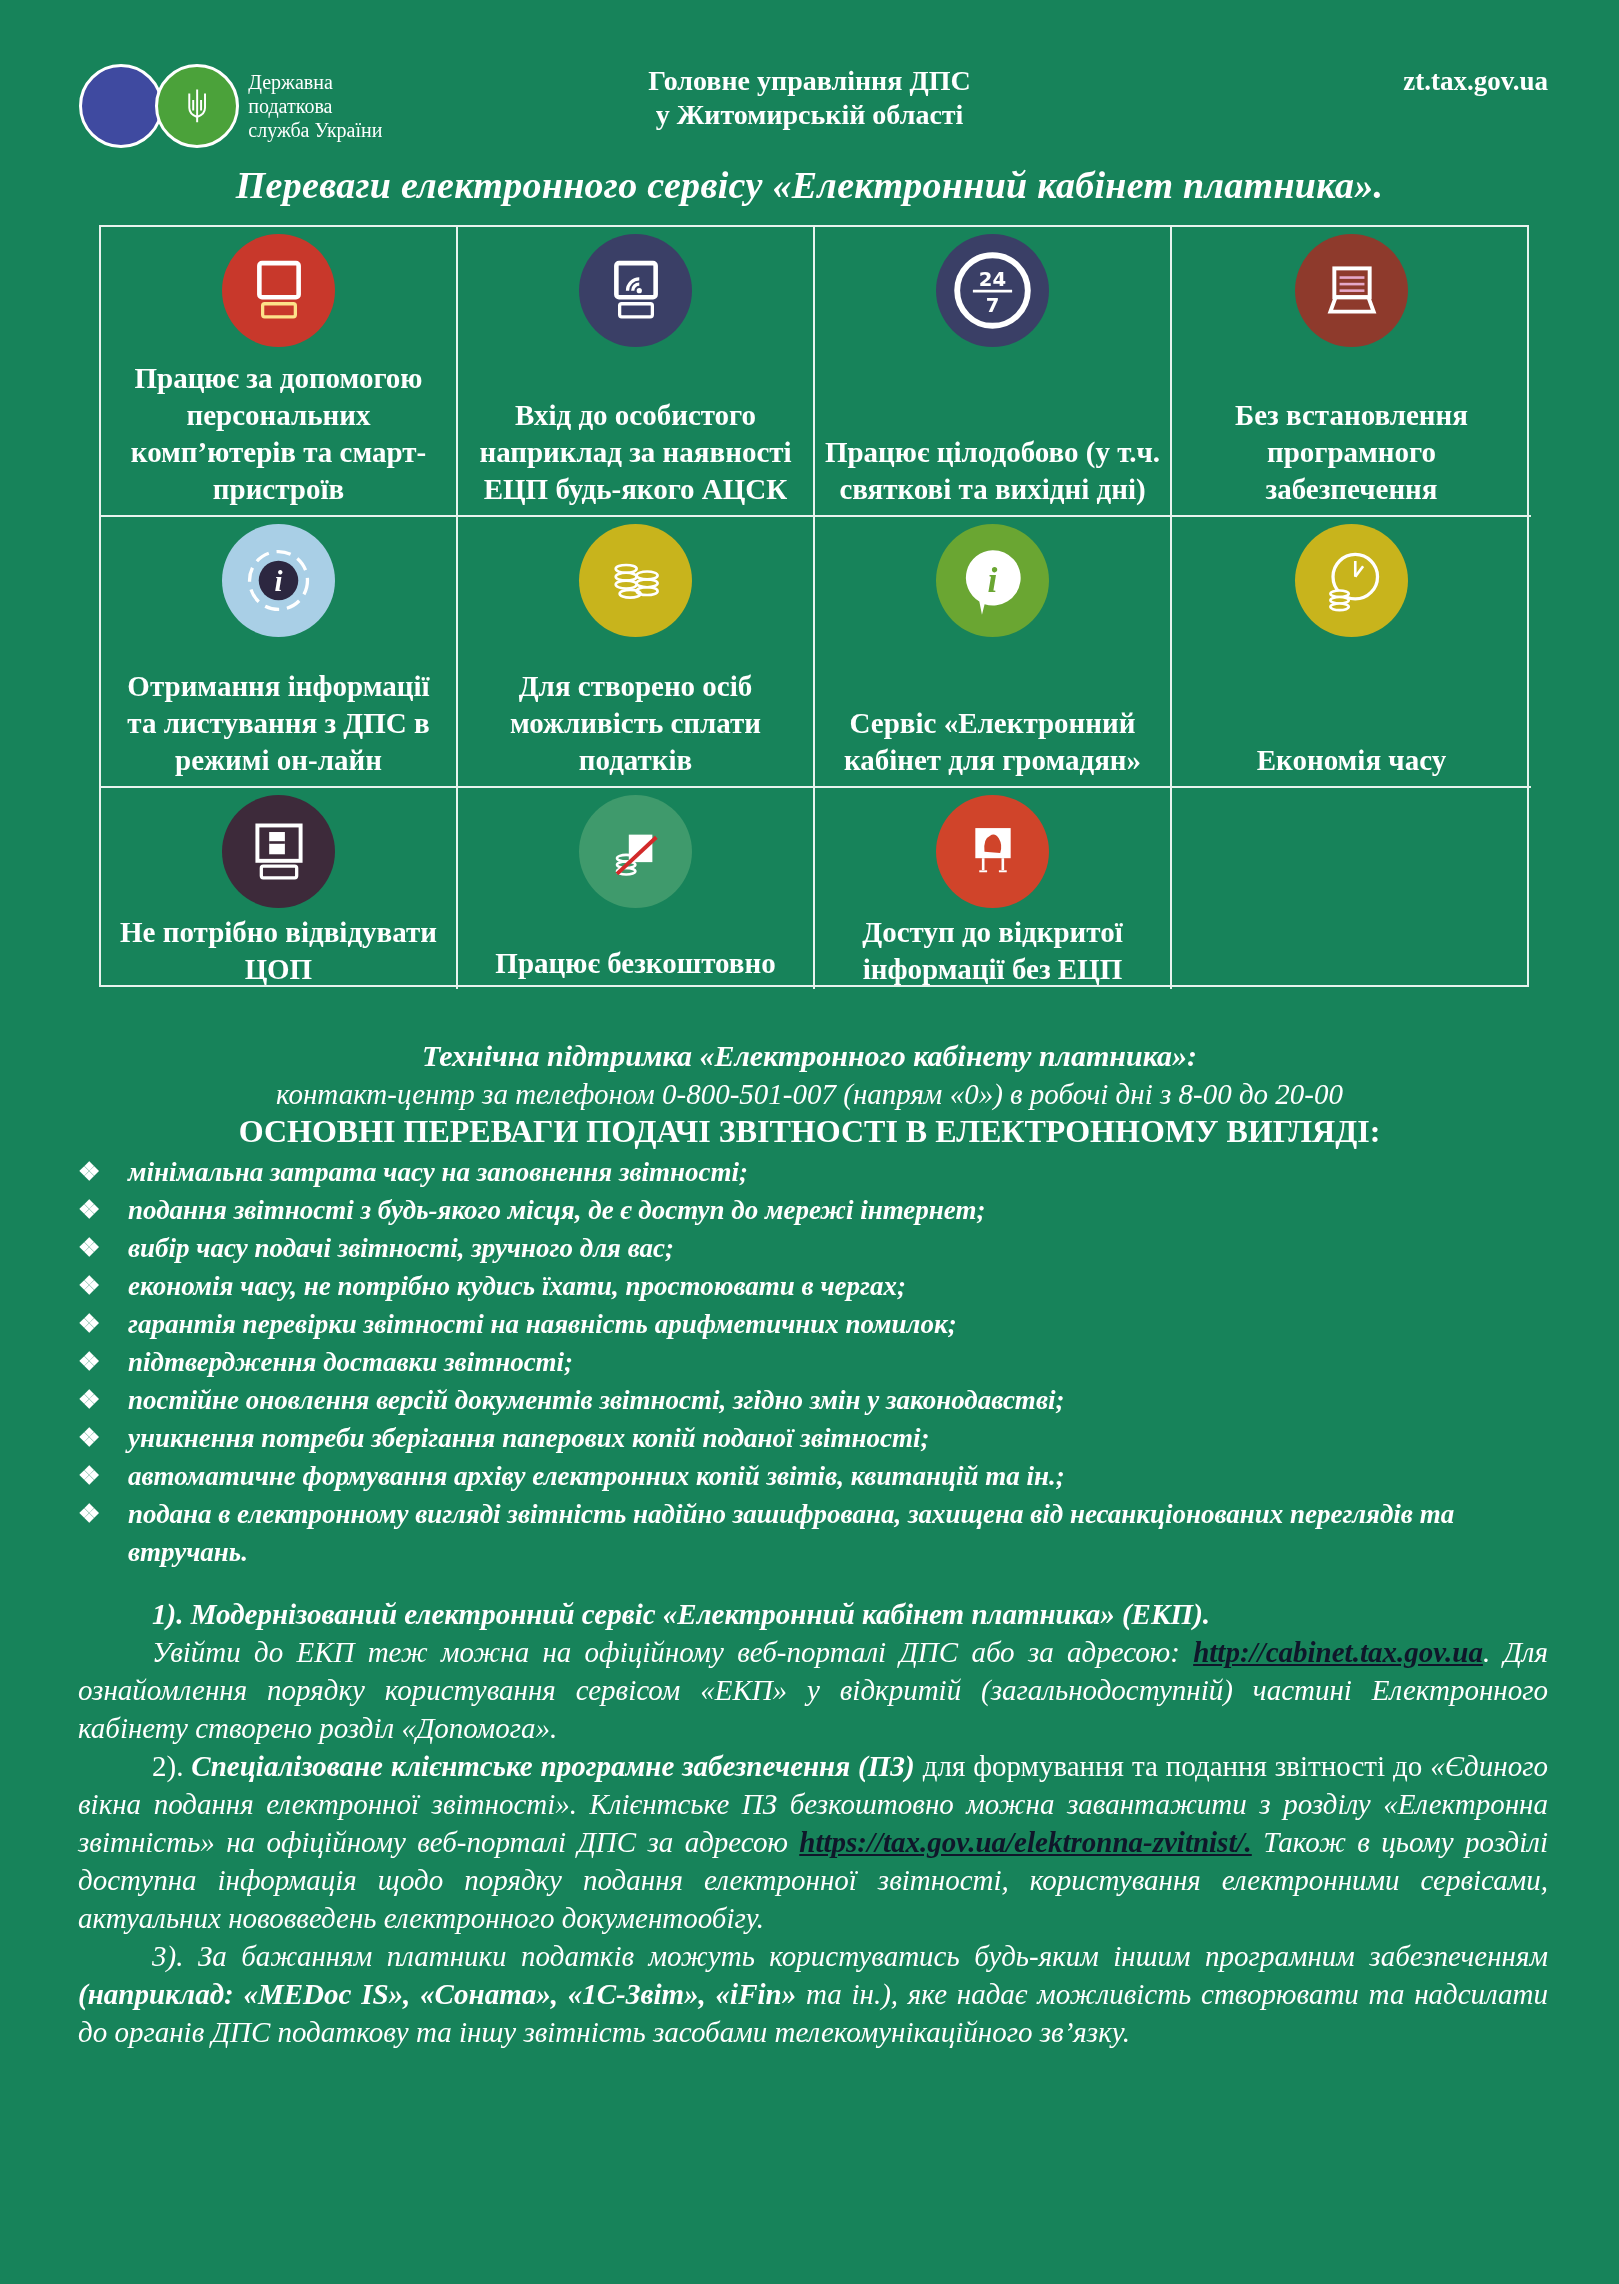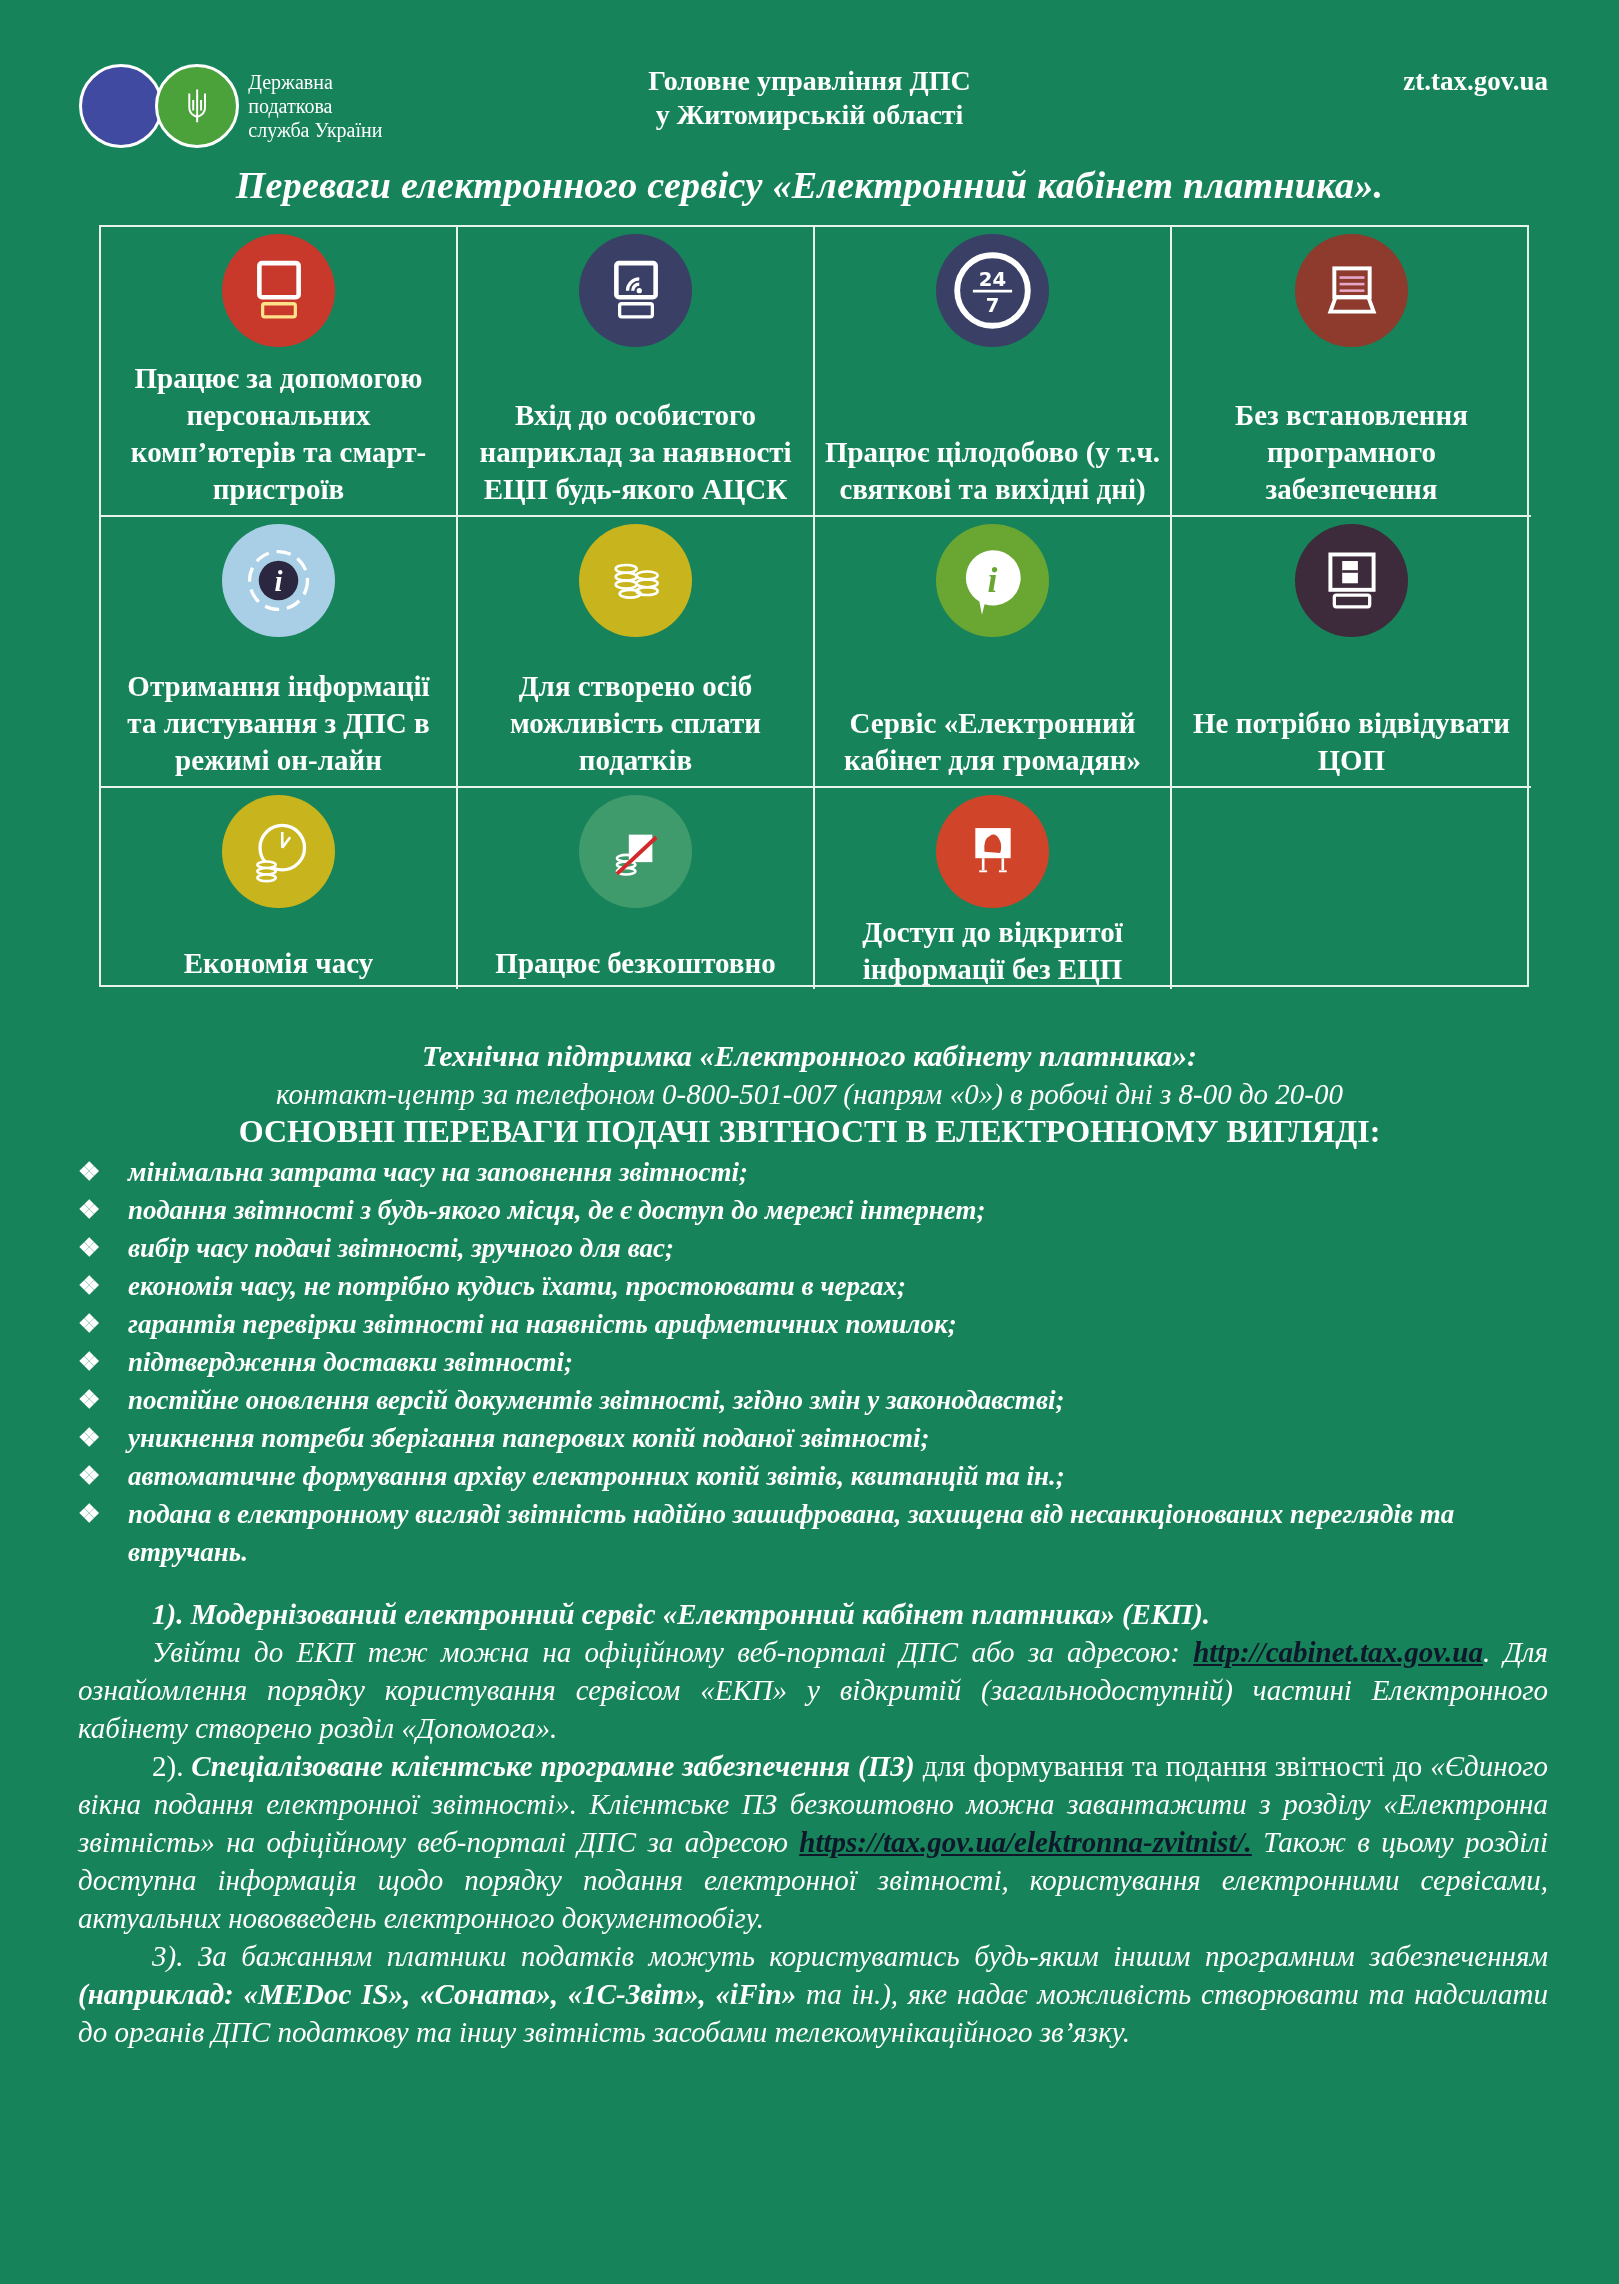--- a/index.html
+++ b/index.html
@@ -188,45 +188,45 @@
       <div class="icon-circle" style="background:#6aa632">
         <svg width="79" height="79" viewBox="0 0 120 120">
             <path d="M60 14 A42 42 0 1 1 48 96 L44 112 L40 92 A42 42 0 0 1 60 14 Z" fill="#fff"></path>
             <text x="60" y="78" text-anchor="middle" font-family="Liberation Serif, serif" font-style="italic" font-weight="bold" font-size="54" fill="#6aa632">i</text>
           </svg>
       </div>
       <div class="cell-label">Сервіс «Електронний кабінет для громадян»</div>
     </div>
 
     <div class="cell row3">
-      <div class="icon-circle" style="background:#3d2a3a">
-        <svg width="72" height="72" viewBox="0 0 110 110">
-            <rect x="22" y="16" width="66" height="54" fill="none" stroke="#fff" stroke-width="6"></rect>
-            <rect x="40" y="26" width="24" height="34" fill="#fff"></rect>
-            <line x1="40" y1="42" x2="64" y2="42" stroke="#3d2a3a" stroke-width="4"></line>
-            <rect x="28" y="78" width="54" height="18" rx="3" fill="none" stroke="#fff" stroke-width="5"></rect>
-          </svg>
-      </div>
-      <div class="cell-label">Не потрібно відвідувати ЦОП</div>
-    </div>
-
-    <div class="cell row3">
       <div class="icon-circle" style="background:#c8b41c">
         <svg width="72" height="72" viewBox="0 0 110 110">
             <circle cx="60" cy="50" r="34" fill="none" stroke="#fff" stroke-width="5"></circle>
             <line x1="60" y1="50" x2="60" y2="26" stroke="#fff" stroke-width="4"></line>
             <line x1="60" y1="50" x2="72" y2="34" stroke="#fff" stroke-width="4"></line>
             <g fill="#c8b41c" stroke="#fff" stroke-width="4">
               <ellipse cx="36" cy="76" rx="14" ry="5"></ellipse>
               <ellipse cx="36" cy="86" rx="14" ry="5"></ellipse>
               <ellipse cx="36" cy="96" rx="14" ry="5"></ellipse>
             </g>
           </svg>
       </div>
       <div class="cell-label">Економія часу</div>
+    </div>
+
+    <div class="cell row3">
+      <div class="icon-circle" style="background:#3d2a3a">
+        <svg width="72" height="72" viewBox="0 0 110 110">
+            <rect x="22" y="16" width="66" height="54" fill="none" stroke="#fff" stroke-width="6"></rect>
+            <rect x="40" y="26" width="24" height="34" fill="#fff"></rect>
+            <line x1="40" y1="42" x2="64" y2="42" stroke="#3d2a3a" stroke-width="4"></line>
+            <rect x="28" y="78" width="54" height="18" rx="3" fill="none" stroke="#fff" stroke-width="5"></rect>
+          </svg>
+      </div>
+      <div class="cell-label">Не потрібно відвідувати ЦОП</div>
     </div>
 
     <div class="cell row3">
       <div class="icon-circle" style="background:#3f9a6c">
         <svg width="72" height="72" viewBox="0 0 110 110">
             <rect x="44" y="30" width="36" height="42" fill="#fff"></rect>
             <g fill="none" stroke="#fff" stroke-width="4">
               <ellipse cx="40" cy="66" rx="14" ry="5"></ellipse>
               <ellipse cx="40" cy="76" rx="14" ry="5"></ellipse>
               <ellipse cx="40" cy="86" rx="14" ry="5"></ellipse>

